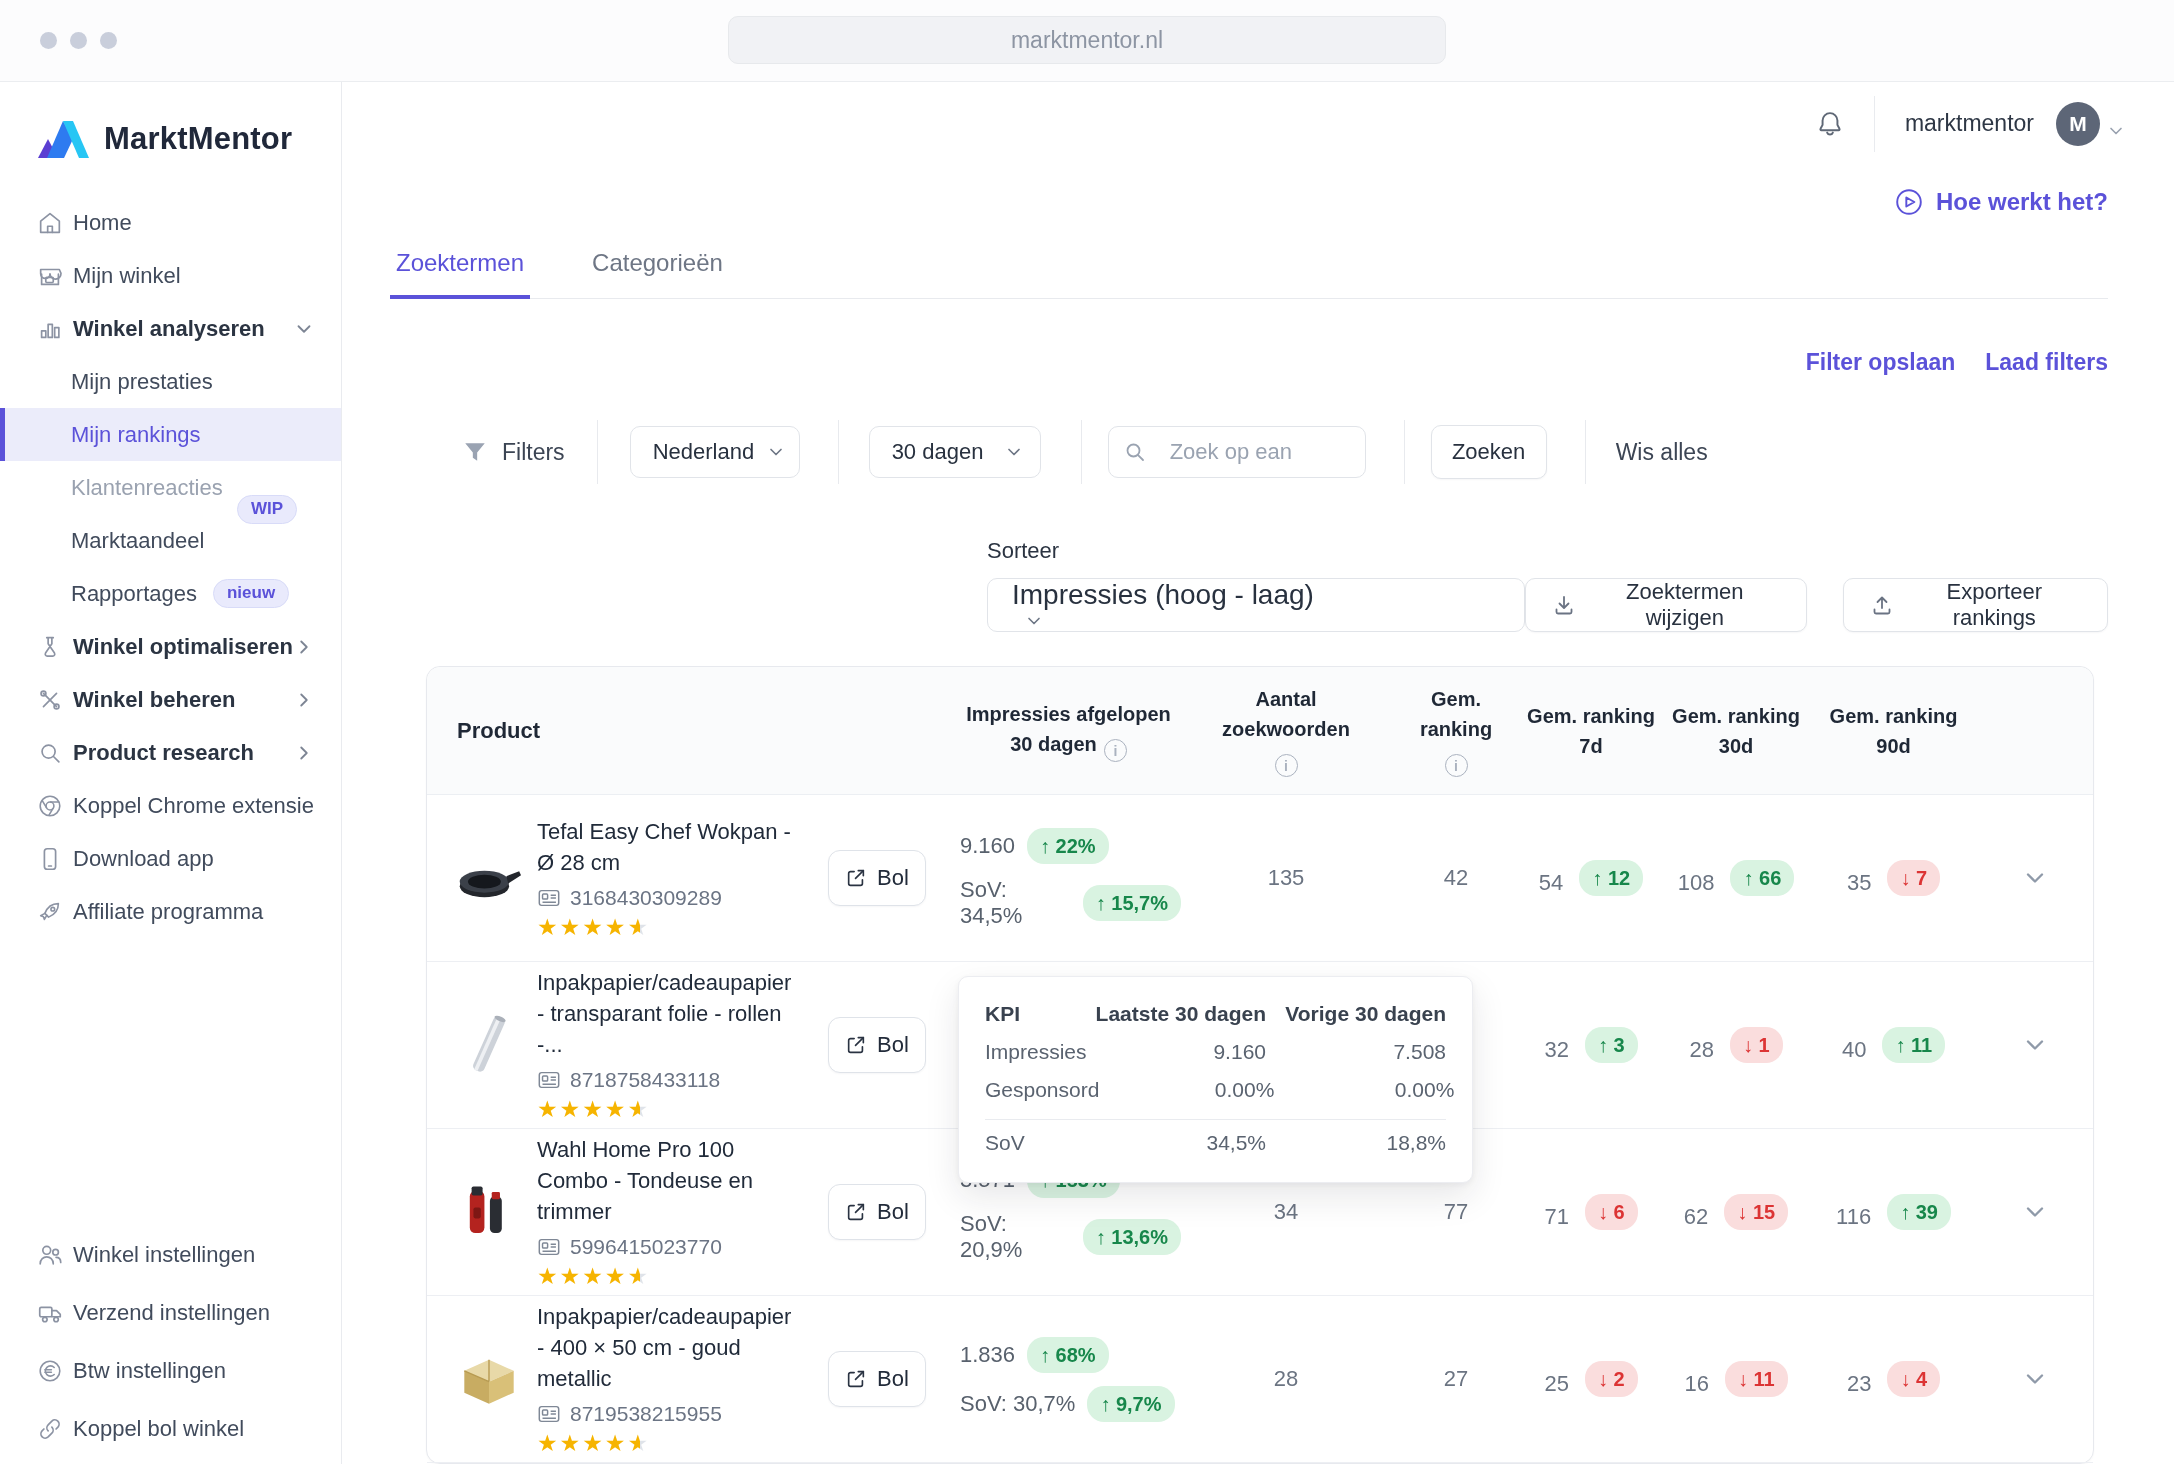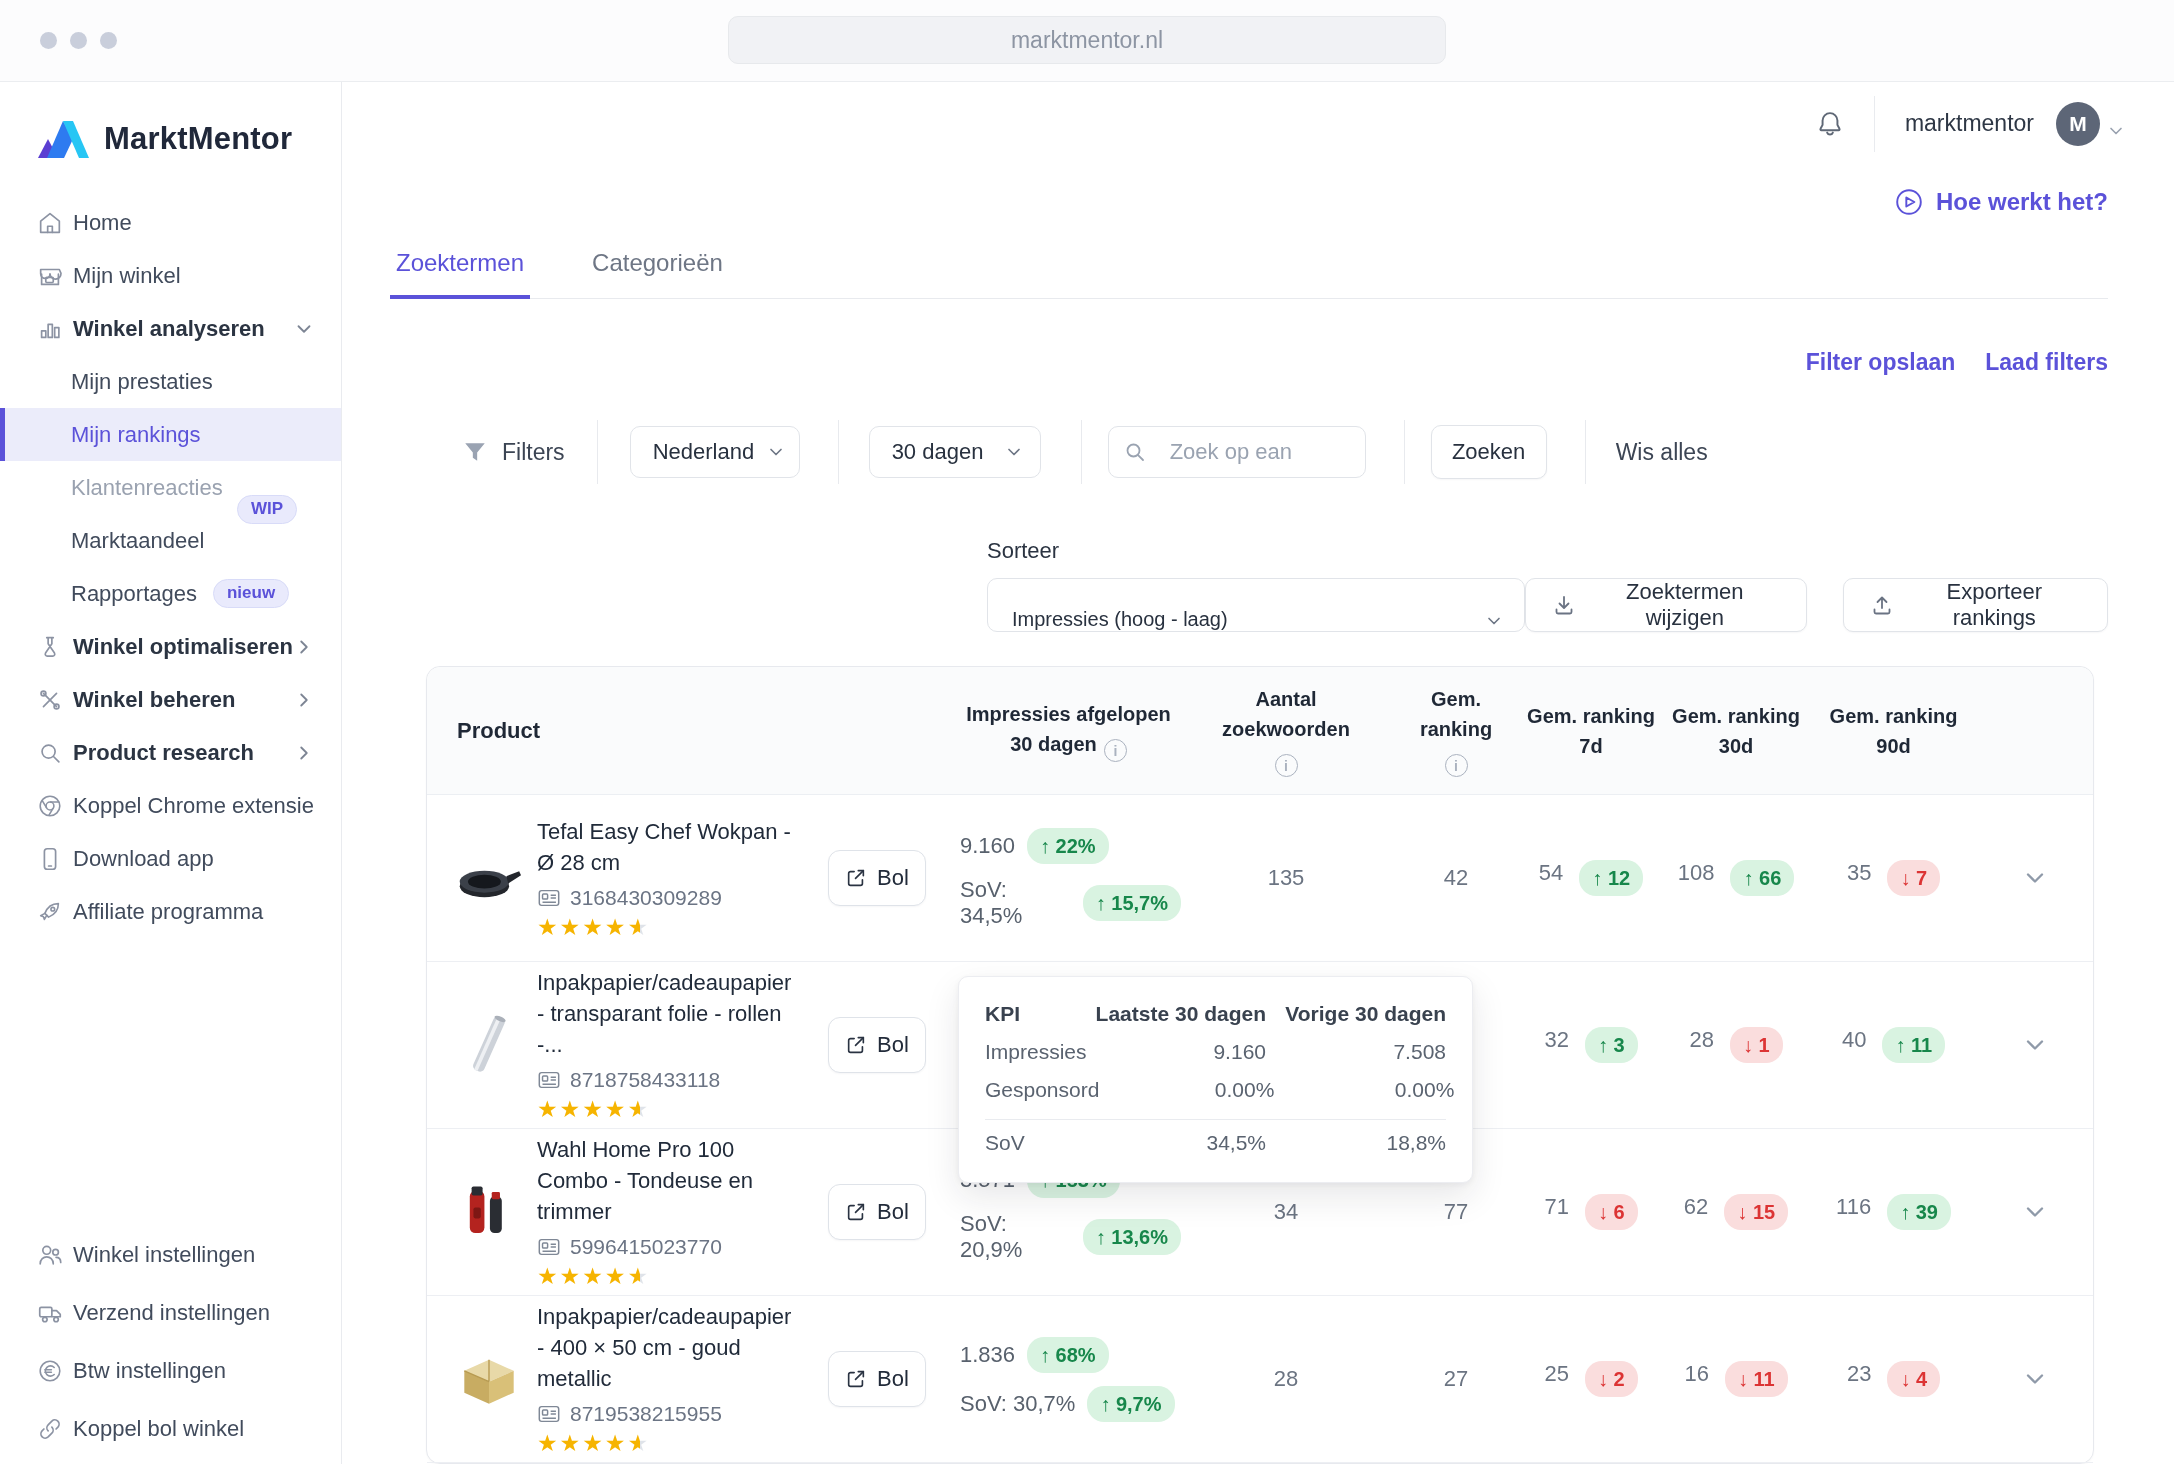--- a/index.html
+++ b/index.html
@@ -70,21 +70,21 @@
   .search-box input { border: none; outline: none; font-size: 22px; color: #28313f; width: 100%; background: transparent; font-family: "Liberation Sans", sans-serif; }
   .search-box input::placeholder { color: #9aa3b1; }
   .btn { height: 54px; border: 1px solid #e1e4e9; border-radius: 10px; background: #fff; font-size: 22px; color: #28313f; display: flex; align-items: center; justify-content: center; font-family: "Liberation Sans", sans-serif; cursor: pointer; box-shadow: 0 1px 2px rgba(16,24,40,.04); }
   .zoeken-btn { width: 116px; }
   .wis-alles { font-size: 23px; color: #3c4554; cursor: pointer; }
 
   
   .sort-row { display: flex; margin-top: 54px; align-items: flex-end; }
   .sort-group { margin-left: 597px; }
   .sort-label { font-size: 22px; color: #2b3442; margin-bottom: 14px; }
-  .sort-select { width: 538px; height: 54px; border: 1px solid #e1e4e9; border-radius: 10px; display: flex; align-items: flex-end; justify-content: space-between; padding: 0 20px 0 24px; font-size: 20px; color: #28313f; background: #fff; cursor: pointer; }
+  .sort-select { width: 538px; height: 54px; border: 1px solid #e1e4e9; border-radius: 10px; display: flex; align-items: flex-start; justify-content: space-between; padding: 0 20px 0 24px; font-size: 28px; color: #28313f; background: #fff; cursor: pointer; flex-direction: column; }
   .actions { margin-left: auto; display: flex; gap: 36px; }
   .action-btn { padding: 0 26px; gap: 14px; }
   .action-btn .aicon { color: #6a7383; }
 
   
   .table-card { width: 1668px; margin: 34px 0 0 36px; border: 1px solid #e7e9ee; border-radius: 14px; position: relative; background: #fff; box-shadow: 0 1px 2px rgba(16,24,40,.03); }
   .gridcols { display: grid; grid-template-columns: 529px 225px 210px 130px 140px 150px 165px 118px; }
   .thead { height: 128px; background: #fafbfc; border-bottom: 1px solid #eceff3; border-radius: 14px 14px 0 0; align-items: center; font-weight: 700; font-size: 20px; color: #1f2836; line-height: 30px; }
   .th { text-align: center; padding: 0 4px; }
   .th-product { text-align: left; padding-left: 30px; font-size: 22px; }
@@ -102,21 +102,21 @@
   .pstars { margin-top: 4px; font-size: 23px; color: var(--star, #f6b400); letter-spacing: 2px; }
   .star-half { background: linear-gradient(90deg, var(--star, #f6b400) 55%, #dfe3e9 55%); -webkit-background-clip: text; background-clip: text; color: transparent; }
   .bol-btn { margin-left: auto; margin-right: 30px; width: 98px; height: 56px; border: 1px solid #dfe3e9; border-radius: 12px; background: #fff; display: flex; align-items: center; justify-content: center; gap: 10px; font-size: 22px; color: #222b3a; cursor: pointer; font-family: "Liberation Sans", sans-serif; box-shadow: 0 1px 2px rgba(16,24,40,.04); }
 
   .impr-cell { display: flex; flex-direction: column; gap: 13px; padding-left: 4px; }
   .impr-line { display: flex; align-items: center; gap: 12px; color: #58616d; }
   .pill { display: inline-flex; align-items: center; padding: 8px 13px; border-radius: 17px; font-size: 20px; font-weight: 700; line-height: 1; white-space: nowrap; }
   .pill.up { background: var(--positive-bg, #d9f3e1); color: var(--positive-text, #17874b); }
   .pill.down { background: var(--negative-bg, #fadddd); color: var(--negative-text, #dc3434); }
   .cell.num { text-align: center; color: #6b7482; }
-  .rank-cell { display: flex; align-items: flex-start; justify-content: center; gap: 16px; color: #6b7482; }
+  .rank-cell { display: flex; align-items: flex-end; justify-content: center; gap: 16px; color: #6b7482; }
   .chev-cell { display: flex; justify-content: center; color: #8f9aa9; cursor: pointer; }
 
   
   .tooltip { position: absolute; left: 531px; top: 265px; width: 515px; background: #fff; border: 1px solid #ecedf1; border-radius: 10px;
     box-shadow: 0 14px 34px rgba(25,28,40,.10), 0 2px 6px rgba(25,28,40,.05); padding: 18px 26px 20px; z-index: 3; font-size: 21px; margin-top: 44px; }
   .tt-row { display: grid; grid-template-columns: 1fr 175px 180px; padding: 7px 0; }
   .tt-row .tt-val { text-align: right; color: #5a6370; }
   .tt-row .tt-kpi { color: #5a6370; }
   .tt-head { font-weight: 700; }
   .tt-head .tt-kpi, .tt-head .tt-val { color: #39424f; font-weight: 700; }

